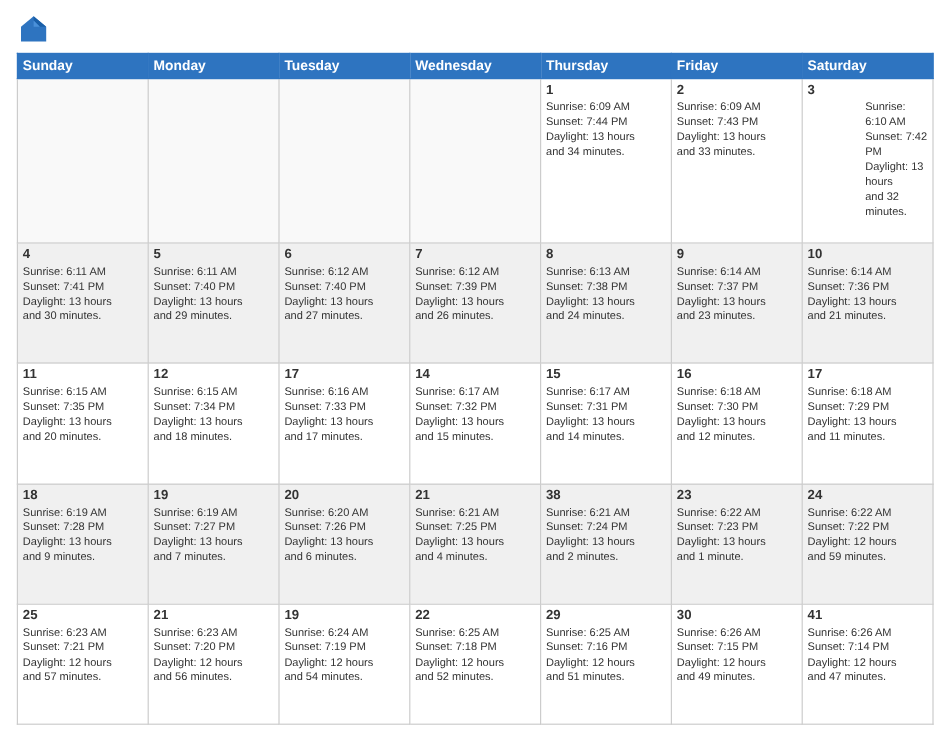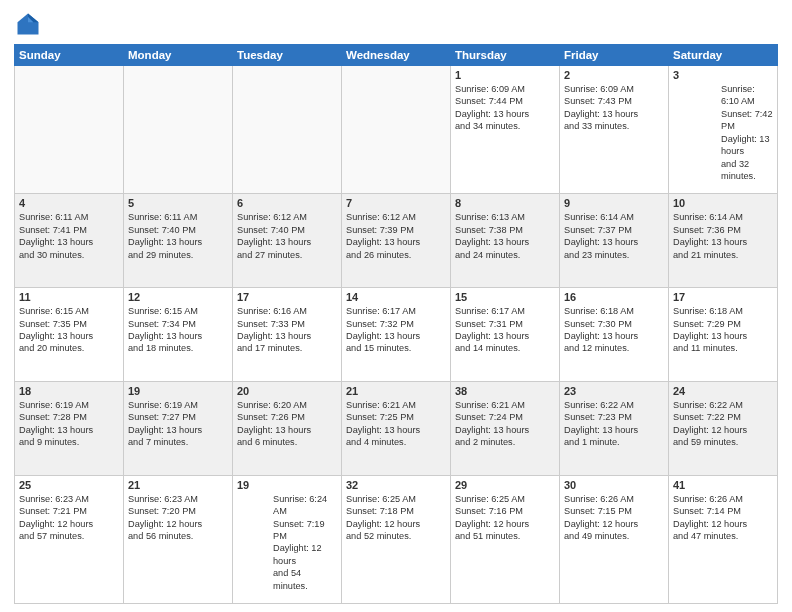--- a/index.html
+++ b/index.html
@@ -327,27 +327,27 @@
           </td>
           <td>
             <div class="day-num">21</div>
             <div class="day-detail" style="white-space: pre-line;">Sunrise: 6:23 AM
 Sunset: 7:20 PM
 Daylight: 12 hours
 and 56 minutes.</div>
           </td>
           <td>
             <div class="day-num">19</div>
-            <div class="day-detail" style="white-space: pre-line; margin-left: 36px;">Sunrise: 6:24 AM
+            <div class="day-detail" style="white-space: pre-line;">Sunrise: 6:24 AM
 Sunset: 7:19 PM
 Daylight: 12 hours
 and 54 minutes.</div>
           </td>
           <td>
-            <div class="day-num">32</div>
+            <div class="day-num">22</div>
             <div class="day-detail" style="white-space: pre-line;">Sunrise: 6:25 AM
 Sunset: 7:18 PM
 Daylight: 12 hours
 and 52 minutes.</div>
           </td>
           <td>
             <div class="day-num">29</div>
             <div class="day-detail" style="white-space: pre-line;">Sunrise: 6:25 AM
 Sunset: 7:16 PM
 Daylight: 12 hours

